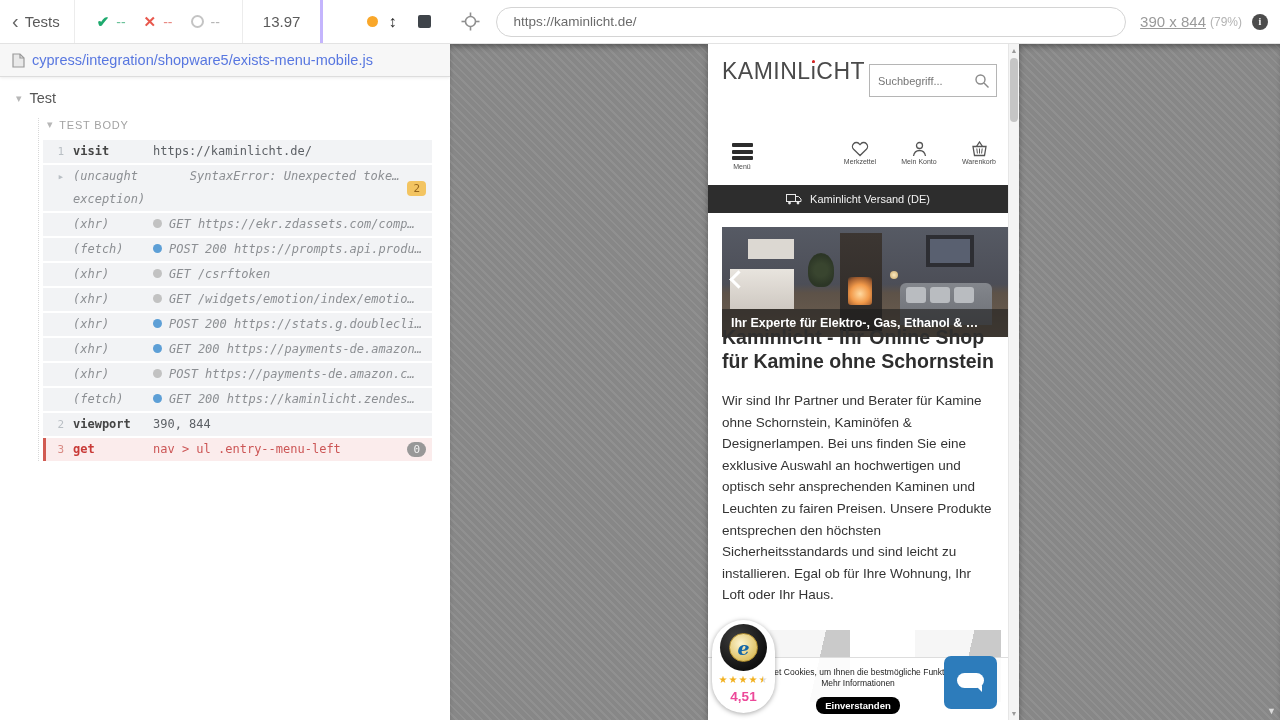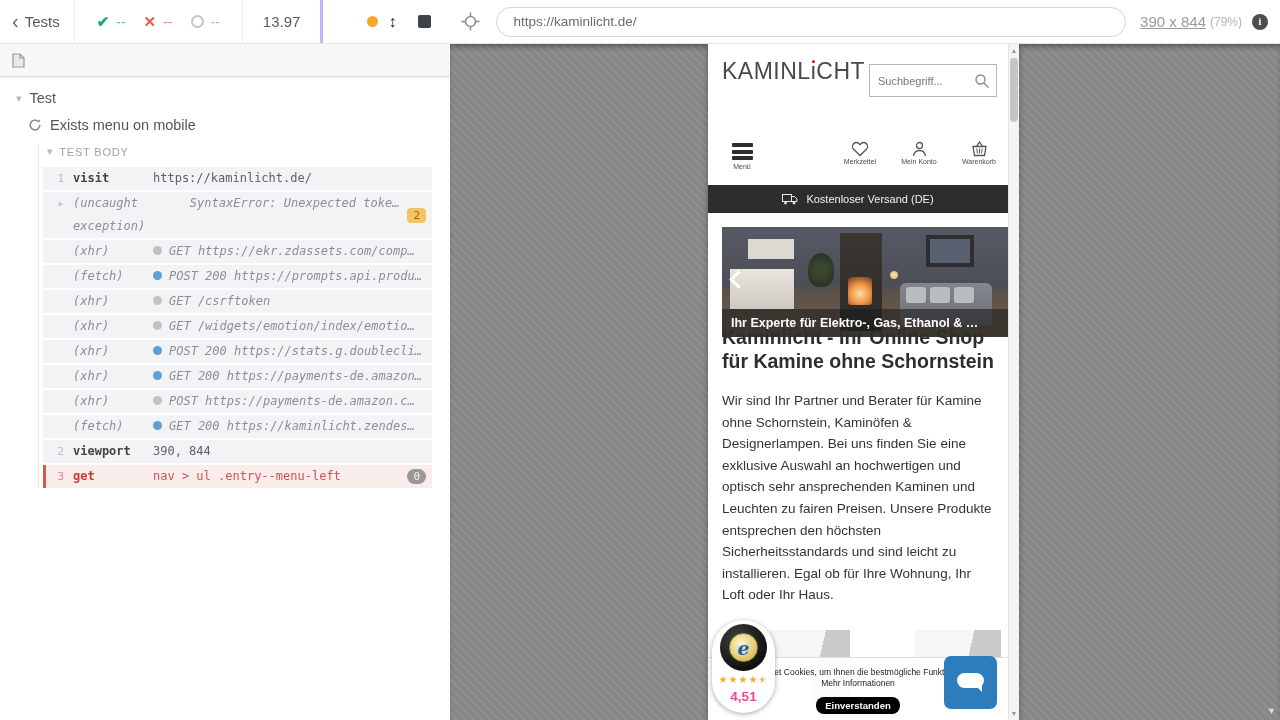--- a/index.html
+++ b/index.html
@@ -174,32 +174,26 @@
   <span class="tb-scale">(79%)</span>
   <div class="tb-info">i</div>
 </div>
 
 <div class="reporter">
   <div class="spec-bar">
     <svg width="13" height="15" viewBox="0 0 13 15">
       <path d="M1 1h7l4 4v9H1z" fill="#e9e9e9" stroke="#9a9a9a" stroke-width="1.2"></path>
       <path d="M8 1v4h4" fill="none" stroke="#9a9a9a" stroke-width="1.2"></path>
     </svg>
+    <span class="spec-link">cypress/integration/shopware5/exists-menu-mobile.js</span>
   </div>
   <div class="suite">
     <div class="suite-row">
       <span class="caret">▾</span>
       <span>Test</span>
-    </div>
-    <div class="test-row">
-      <svg width="14" height="14" viewBox="0 0 16 16">
-        <path d="M13.5 8a5.5 5.5 0 1 1-2-4.2" fill="none" stroke="#8a8a8a" stroke-width="1.8"></path>
-        <path d="M13.8 1.5v3.2h-3.2z" fill="#8a8a8a"></path>
-      </svg>
-      <span>Exists menu on mobile</span>
     </div>
     <div class="attempt">
       <div class="section-head">
         <span class="caret">▾</span>
         <span>TEST BODY</span>
       </div>
       <div class="cmds">
 
         <div class="cmd">
           <span class="numcol">1</span>
@@ -330,21 +324,21 @@
     </div>
   </div>
 
   <div class="banner">
     <svg width="16" height="11" viewBox="0 0 16 11">
       <rect x="0.5" y="0.5" width="9" height="7" fill="none" stroke="#e8e8e8" stroke-width="1"></rect>
       <path d="M9.5 2.5h3l2.5 2.5v2.5h-5.5z" fill="none" stroke="#e8e8e8" stroke-width="1"></path>
       <circle cx="3.5" cy="9" r="1.4" fill="#e8e8e8"></circle>
       <circle cx="12" cy="9" r="1.4" fill="#e8e8e8"></circle>
     </svg>
-    <span>Kostenloser Versand (DE)</span>
+    <span>Kaminlicht Versand (DE)</span>
   </div>
 
   <div class="carousel">
     <div class="scene">
       <div class="sc-cab2"></div>
       <div class="sc-cab"></div>
       <div class="sc-plant"></div>
       <div class="sc-stove"></div>
       <div class="sc-fire"></div>
       <div class="sc-frame"></div>

